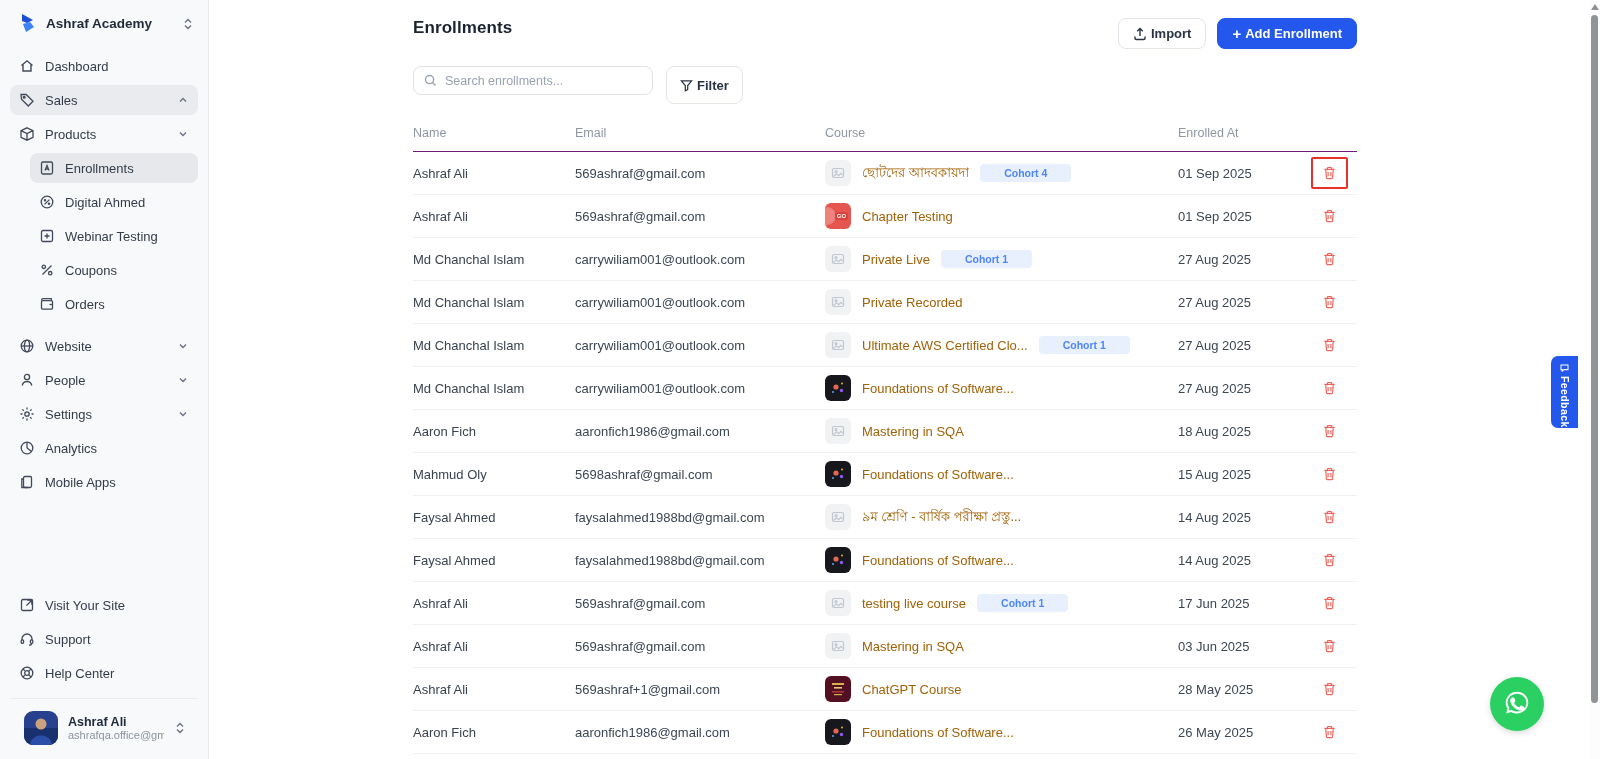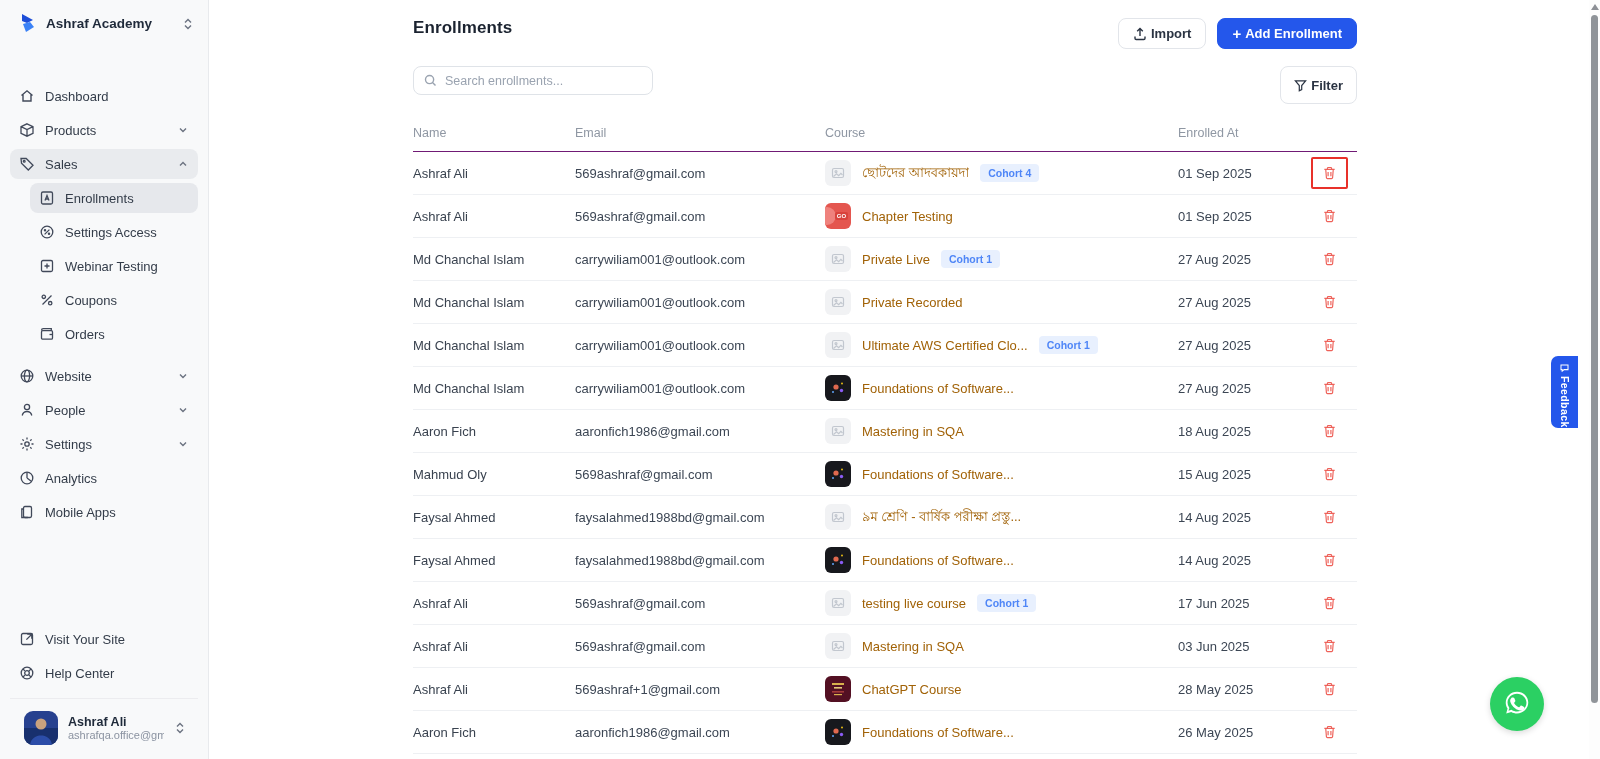--- a/index.html
+++ b/index.html
@@ -2,21 +2,21 @@
 <html><head>
 <meta charset="utf-8">
 <style>
   * { margin:0; padding:0; box-sizing:border-box; }
   html,body { width:1600px; height:759px; overflow:hidden; background:#fff;
     font-family:"Liberation Sans","DejaVu Sans",sans-serif; color:#28303d; }
   svg { display:block; }
 
   
   .sidebar { position:fixed; left:0; top:0; width:209px; height:759px;
-    background:#f8f9fa; border-right:1px solid #e8eaed; display:flex; flex-direction:column;gap:30px; }
+    background:#f8f9fa; border-right:1px solid #e8eaed; display:flex; flex-direction:column; }
   .brand { display:flex; align-items:center; gap:9px; padding:14px 14px 12px 20px; }
   .brand-name { font-size:13.5px; font-weight:700; color:#1f2a3a; flex:1; }
   .nav { padding:6px 10px 0 10px; flex:1; }
   .nav-item { display:flex; align-items:center; gap:10px; height:30px; padding:0 9px;
     border-radius:8px; font-size:13px; color:#333c49; margin-bottom:4px; cursor:pointer; }
   .nav-item .lbl { flex:1; }
   .nav-item.pill { background:#e9ebee; }
   .nav-sub { padding-left:20px; }
   .nav-sub .nav-item.selected { background:#e6e8ec; }
   .nav-gap { height:8px; }
@@ -34,21 +34,21 @@
   .main { margin-left:209px; height:759px; }
   .main-inner { margin-left:204px; width:944px; padding-top:18px; }
   .head-row { display:flex; align-items:flex-start; }
   .page-title { font-size:17px; font-weight:700; color:#1b2330; letter-spacing:.1px; }
   .head-actions { margin-left:auto; display:flex; gap:11px; }
   .btn { display:inline-flex; align-items:center; gap:4px; height:31px; padding:0 14px;
     border-radius:8px; font-size:13px; font-weight:600; cursor:pointer; border:1px solid #e2e5ea;
     background:#fff; color:#2a3342; }
   .btn-primary { background:#2457eb; border-color:#2457eb; color:#fff; }
   .btn-primary .plus { font-size:15px; font-weight:600; line-height:1; }
-  .toolbar-row { display:flex; justify-content:space-between; gap:13px; margin-top:17px; }
+  .toolbar-row { display:flex; justify-content:flex-start; gap:13px; margin-top:17px; }
   .search-box { display:flex; align-items:center; gap:8px; width:240px; height:29px;
     border:1px solid #dfe3e8; border-radius:8px; padding:0 10px; background:#fff; }
   .search-box input { border:none; outline:none; flex:1; font-size:12.5px; color:#333;
     font-family:inherit; background:transparent; }
   .search-box input::placeholder { color:#9aa3b0; }
   .btn-filter { height:38px; padding:0 13px; font-weight:600; }
 
   
   table { margin-top:22px; width:944px; border-collapse:collapse; table-layout:fixed; }
   col.c-name { width:162px; } col.c-email { width:250px; } col.c-course { width:353px; }
@@ -64,21 +64,21 @@
   .thumb--placeholder { background:#f1f2f4; }
   .thumb--red { background:#e4564f; position:relative; }
   .thumb--red::before { content:""; position:absolute; left:-7px; top:4px; width:18px;
     height:18px; border-radius:50%; background:#ef827d; }
   .thumb--red .go { position:relative; font-size:6px; font-weight:700; color:#fff;
     background:#d8433c; border-radius:2px; padding:1px 2px; margin-left:7px; }
   .thumb--dark { background:#17181d; }
   .thumb--maroon { background:#531023; }
   .course-name { color:#a16207; white-space:nowrap; overflow:hidden; text-overflow:ellipsis; }
   .badge { background:#e8f0fe; color:#4f86f7; font-size:10.5px; font-weight:700;
-    border-radius:4px; padding:3px 8px; white-space:nowrap; }
+    border-radius:4px; padding:3px 24px; white-space:nowrap; }
   .del-wrap { display:inline-flex; align-items:center; justify-content:center;
     padding:6px 9px; border:2px solid transparent; border-radius:2px; }
   .del-wrap.hl { border-color:#e8312a; }
   .del-btn { background:none; border:none; cursor:pointer; padding:0; line-height:0; }
 
   
   .feedback-tab { position:fixed; right:22px; top:356px; width:27px; height:72px;
     background:#2457eb; border-radius:7px 0 0 7px; display:flex; flex-direction:column;
     align-items:center; padding-top:7px; gap:4px; cursor:pointer; }
   .feedback-tab .vtext { writing-mode:vertical-rl; font-size:10.5px; font-weight:700;
@@ -110,55 +110,55 @@
       </svg>
   </div>
 
   <nav class="nav">
     <div class="nav-item">
       <svg class="icon16" viewBox="0 0 16 16" fill="none" stroke="currentColor" stroke-width="1.4">
           <path d="M2.5 7.5 8 2.8l5.5 4.7M4 6.8V13h8V6.8"></path>
         </svg>
       <span class="lbl">Dashboard</span>
     </div>
+    <div class="nav-item pill">
+      <svg class="icon16" viewBox="0 0 16 16" fill="none" stroke="currentColor" stroke-width="1.3">
+          <path d="M2 2.5h5.2L14 9.3 9.3 14 2.5 7.2Z"></path>
+          <circle cx="5.2" cy="5.2" r="0.9"></circle>
+        </svg>
+      <span class="lbl">Sales</span>
+      <svg class="chev" viewBox="0 0 12 12" fill="none" stroke="currentColor" stroke-width="1.4">
+          <path d="M3 7.5 6 4.5 9 7.5"></path>
+        </svg>
+    </div>
     <div class="nav-item">
       <svg class="icon16" viewBox="0 0 16 16" fill="none" stroke="currentColor" stroke-width="1.3">
           <path d="M8 1.8 14 4.7v6.6L8 14.2 2 11.3V4.7Z M2 4.7 8 7.6l6-2.9 M8 7.6v6.6"></path>
         </svg>
       <span class="lbl">Products</span>
       <svg class="chev" viewBox="0 0 12 12" fill="none" stroke="currentColor" stroke-width="1.4">
           <path d="M3 4.5 6 7.5 9 4.5"></path>
-        </svg>
-    </div>
-    <div class="nav-item pill">
-      <svg class="icon16" viewBox="0 0 16 16" fill="none" stroke="currentColor" stroke-width="1.3">
-          <path d="M2 2.5h5.2L14 9.3 9.3 14 2.5 7.2Z"></path>
-          <circle cx="5.2" cy="5.2" r="0.9"></circle>
-        </svg>
-      <span class="lbl">Sales</span>
-      <svg class="chev" viewBox="0 0 12 12" fill="none" stroke="currentColor" stroke-width="1.4">
-          <path d="M3 7.5 6 4.5 9 7.5"></path>
         </svg>
     </div>
     <div class="nav-sub">
       <div class="nav-item selected">
         <svg class="icon16" viewBox="0 0 16 16" fill="none" stroke="currentColor" stroke-width="1.3">
             <rect x="2.5" y="2" width="11" height="12" rx="1.5"></rect>
             <path d="M6 10.5 8 5.5l2 5M6.7 9h2.6"></path>
           </svg>
         <span class="lbl">Enrollments</span>
       </div>
       <div class="nav-item">
         <svg class="icon16" viewBox="0 0 16 16" fill="none" stroke="currentColor" stroke-width="1.3">
             <circle cx="8" cy="8" r="5.8"></circle>
             <path d="M5.6 10.4 10.4 5.6"></path>
             <circle cx="6" cy="6.2" r="0.6"></circle>
             <circle cx="10" cy="9.8" r="0.6"></circle>
           </svg>
-        <span class="lbl">Settings Access</span>
+        <span class="lbl">Digital Ahmed</span>
       </div>
       <div class="nav-item">
         <svg class="icon16" viewBox="0 0 16 16" fill="none" stroke="currentColor" stroke-width="1.3">
             <rect x="2.5" y="2.5" width="11" height="11" rx="1.5"></rect>
             <path d="M8 5.5v5M5.5 8h5"></path>
           </svg>
         <span class="lbl">Webinar Testing</span>
       </div>
       <div class="nav-item">
         <svg class="icon16" viewBox="0 0 16 16" fill="none" stroke="currentColor" stroke-width="1.3">
@@ -225,20 +225,29 @@
     </div>
   </nav>
 
   <div class="sidebar-footer">
     <div class="nav-item">
       <svg class="icon16" viewBox="0 0 16 16" fill="none" stroke="currentColor" stroke-width="1.3">
           <rect x="2.5" y="2.5" width="11" height="11" rx="1.5"></rect>
           <path d="M8.2 3.2h4.6v4.6M12.8 3.2 7.4 8.6"></path>
         </svg>
       <span class="lbl">Visit Your Site</span>
+    </div>
+    <div class="nav-item">
+      <svg class="icon16" viewBox="0 0 16 16" fill="none" stroke="currentColor" stroke-width="1.3">
+          <path d="M3 9V8a5 5 0 0 1 10 0v1"></path>
+          <rect x="2.2" y="8.8" width="2.4" height="3.6" rx="1.1"></rect>
+          <rect x="11.4" y="8.8" width="2.4" height="3.6" rx="1.1"></rect>
+          <path d="M12.6 12.4c0 1.2-1.2 1.8-2.6 1.8"></path>
+        </svg>
+      <span class="lbl">Support</span>
     </div>
     <div class="nav-item">
       <svg class="icon16" viewBox="0 0 16 16" fill="none" stroke="currentColor" stroke-width="1.3">
           <circle cx="8" cy="8" r="5.8"></circle>
           <circle cx="8" cy="8" r="2.3"></circle>
           <path d="M4 4l1.9 1.9M12 4l-1.9 1.9M12 12l-1.9-1.9M4 12l1.9-1.9"></path>
         </svg>
       <span class="lbl">Help Center</span>
     </div>
     <div class="sidebar-divider"></div>

